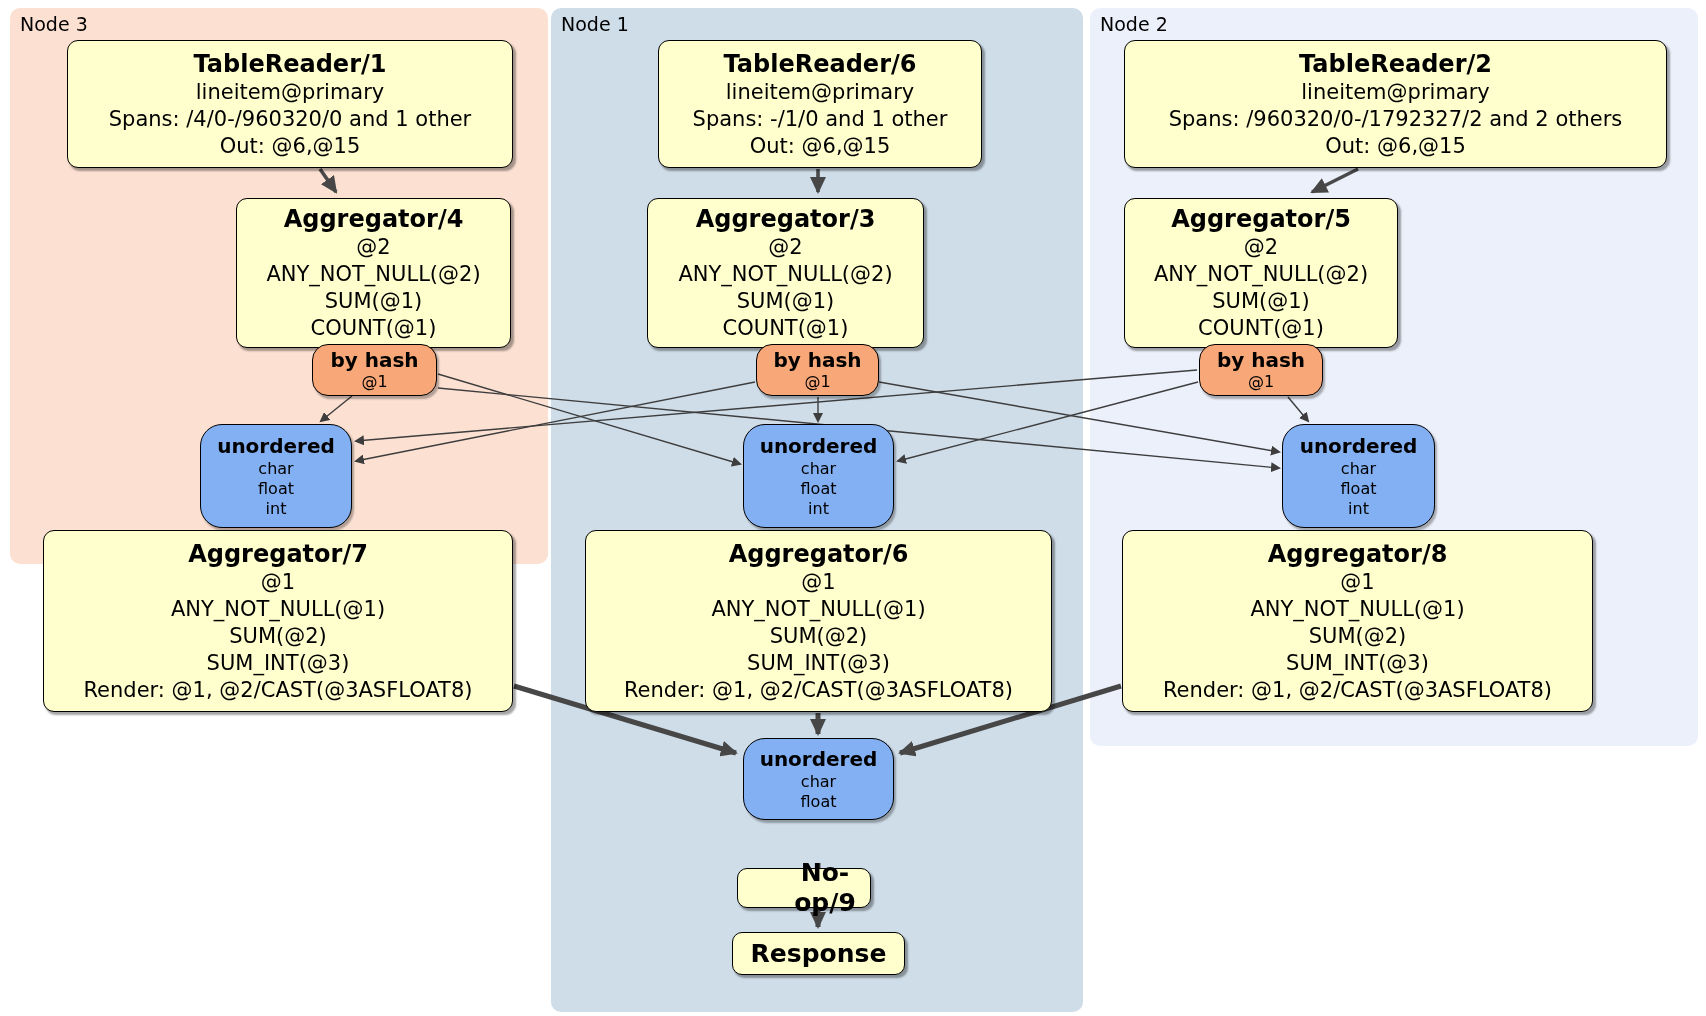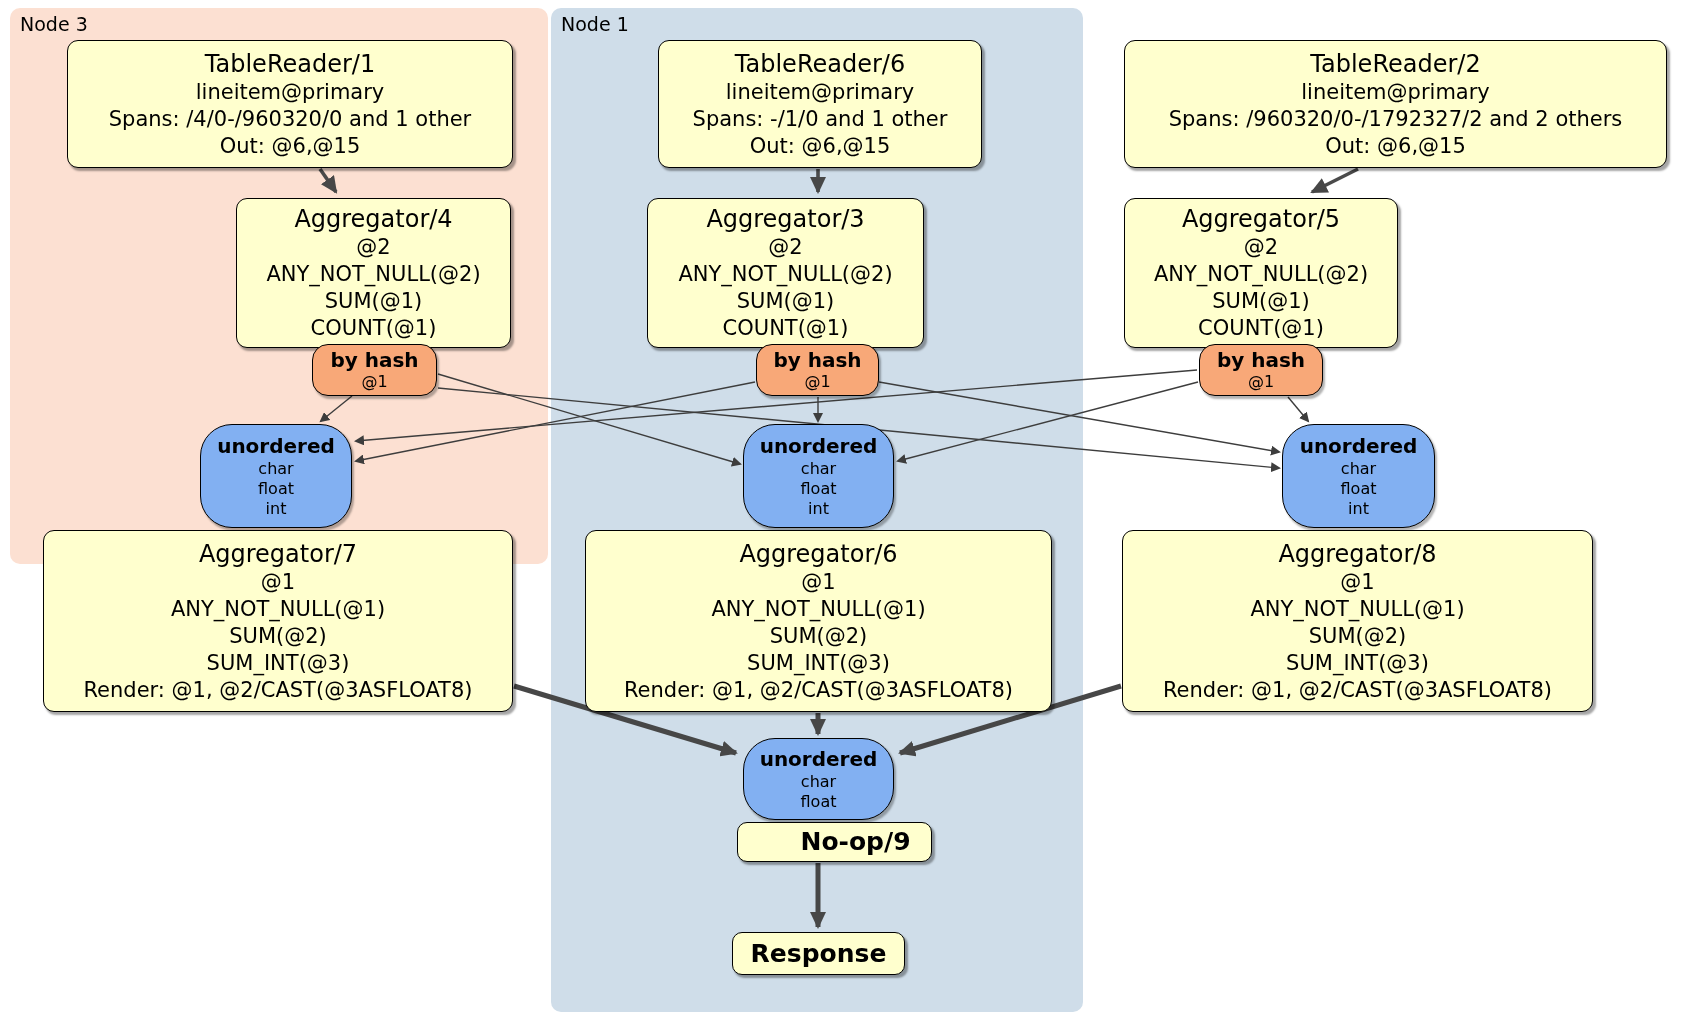--- a/index.html
+++ b/index.html
@@ -8,41 +8,44 @@
   .cluster{position:absolute;border-radius:10px;}
   .cluster-label{position:absolute;left:10px;top:4px;font-size:19px;line-height:24px;}
   #edges{position:absolute;left:0;top:0;z-index:2;}
   .edge-thin{stroke:#3d3d3d;stroke-width:1.4;fill:none;}
   .edge-mid{stroke:#4a4a4a;stroke-width:3.6;fill:none;}
   .edge-thick{stroke:#474747;stroke-width:5;fill:none;}
   .box{position:absolute;z-index:3;display:flex;flex-direction:column;
        justify-content:center;text-align:center;border:1.7px solid #000;
        box-sizing:border-box;}
   .proc{background:#ffffce;border-radius:11px;box-shadow:2.5px 3px 2px rgba(0,0,0,.35);}
-  .proc .title{font-weight:normal;font-size:24px;line-height:30px;}
+  .proc .title{font-weight:bold;font-size:24px;line-height:30px;}
   .proc .line{font-size:21px;line-height:27px;white-space:nowrap;}
   .router{background:#f8a878;border-radius:16px;box-shadow:2px 2.5px 2px rgba(0,0,0,.3);}
   .router .title{font-weight:bold;font-size:20px;line-height:24px;}
   .router .line{font-size:16px;line-height:20px;}
-  .sync{background:#82b0f2;border-radius:32px;box-shadow:2px 2.5px 2px rgba(0,0,0,.3);}
+  .sync{background:#82b0f2;border-radius:22px;box-shadow:2px 2.5px 2px rgba(0,0,0,.3);}
   .sync .title{font-weight:bold;font-size:20px;line-height:25px;}
   .sync .line{font-size:16px;line-height:20px;}
   .endbox{background:#ffffce;border-radius:10px;box-shadow:2.5px 3px 2px rgba(0,0,0,.35);}
   .endbox .title{font-weight:bold;font-size:25px;line-height:30px;}
 </style>
 </head>
 <body>
 
 <div id="stage">
 
   <div class="cluster" style="left: 10px; top: 8px; width: 538px; height: 556px; background-color: rgb(252, 224, 210);">
     <div class="cluster-label">Node 3</div>
   </div>
   <div class="cluster" style="left: 551px; top: 8px; width: 532px; height: 1004px; background-color: rgb(207, 221, 233);">
     <div class="cluster-label">Node 1</div>
+  </div>
+  <div class="cluster" style="left: 1090px; top: 8px; width: 608px; height: 738px; background-color: rgb(236, 240, 250);">
+    <div class="cluster-label">Node 2</div>
   </div>
 
   <svg id="edges" width="1706" height="1016">
     <defs>
       <marker id="ah-big" markerUnits="userSpaceOnUse" markerWidth="20" markerHeight="16" refX="15" refY="8" orient="auto">
         <path d="M0,0 L17,8 L0,16 z" fill="#474747"></path>
       </marker>
       <marker id="ah-small" markerUnits="userSpaceOnUse" markerWidth="12" markerHeight="10" refX="8" refY="5" orient="auto">
         <path d="M0,0 L10,5 L0,10 z" fill="#3d3d3d"></path>
       </marker>
@@ -176,21 +179,21 @@
     <div class="line">SUM_INT(@3)</div>
     <div class="line">Render: @1, @2/CAST(@3ASFLOAT8)</div>
   </div>
 
   <div class="box sync" style="left: 743px; top: 738px; width: 151px; height: 82px; background-color: rgb(130, 176, 242);">
     <div class="title">unordered</div>
     <div class="line">char</div>
     <div class="line">float</div>
   </div>
 
-  <div class="box endbox" style="left:737px;top:822px;width:195px;height:40px;padding-left:42px;">
+  <div class="box endbox" style="left:737px;top:868px;width:134px;height:40px;padding-left:42px;">
     <div class="title">No-op/9</div>
   </div>
 
   <div class="box endbox" style="left:732px;top:932px;width:173px;height:43px;">
     <div class="title">Response</div>
   </div>
 
 </div>
 
 </body></html>

